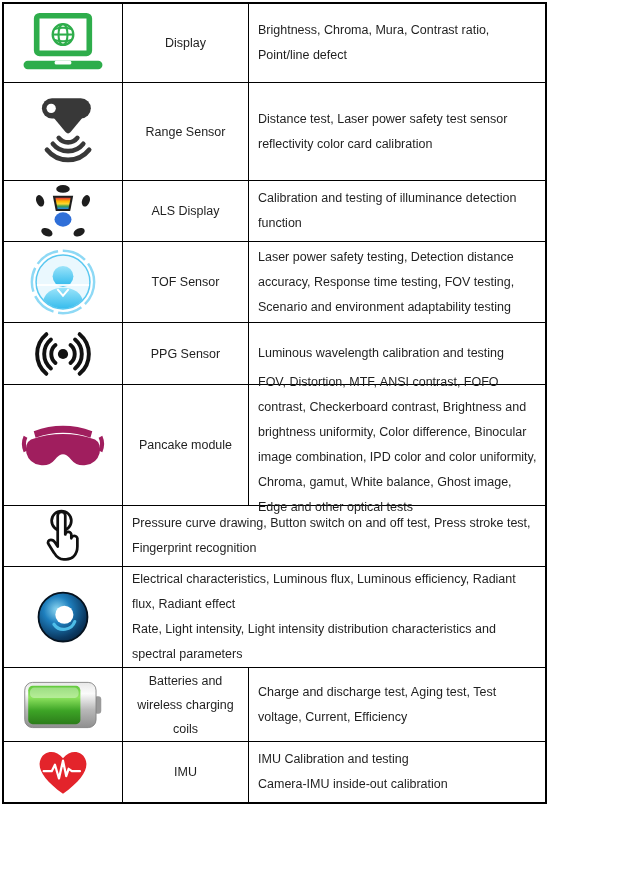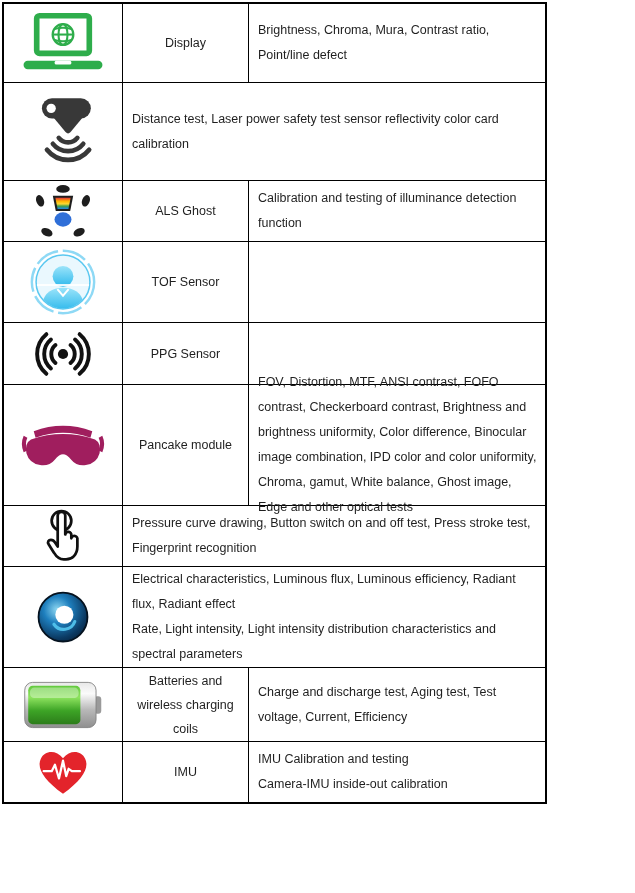--- a/index.html
+++ b/index.html
@@ -64,20 +64,21 @@
     <div class="cell icon-cell">
       <svg width="76" height="80" viewBox="0 0 90 92">
         <rect x="20" y="6" width="58" height="24" rx="12" fill="#383838"></rect>
         <circle cx="31" cy="18" r="5.5" fill="#ffffff"></circle>
         <path d="M34,29 L68,29 L54,46 Q51,49.5 48,46 Z" fill="#383838"></path>
         <path d="M40,53 A14,14 0 0 0 62,53" fill="none" stroke="#383838" stroke-width="5.5" stroke-linecap="round"></path>
         <path d="M33,60 A23,23 0 0 0 69,60" fill="none" stroke="#383838" stroke-width="5.5" stroke-linecap="round"></path>
         <path d="M26,67 A32,32 0 0 0 76,67" fill="none" stroke="#383838" stroke-width="5.5" stroke-linecap="round"></path>
       </svg>
     </div>
+    <div class="cell label-cell">Range Sensor</div>
     <div class="cell desc-cell">Distance test, Laser power safety test sensor reflectivity color card calibration</div>
   </div>
 
   <div class="row" style="height:60px">
     <div class="cell icon-cell">
       <svg width="72" height="56" viewBox="0 0 80 66">
         <defs>
           <linearGradient id="rb" x1="0" y1="0" x2="0" y2="1">
             <stop offset="0" stop-color="#e53935"></stop>
             <stop offset="0.3" stop-color="#ffb300"></stop>
@@ -89,21 +90,21 @@
         <ellipse cx="40" cy="7" rx="8" ry="4.5" fill="#1e1e1e"></ellipse>
         <ellipse cx="13" cy="21" rx="4.5" ry="7" transform="rotate(-20 13 21)" fill="#1e1e1e"></ellipse>
         <ellipse cx="67" cy="21" rx="4.5" ry="7" transform="rotate(20 67 21)" fill="#1e1e1e"></ellipse>
         <ellipse cx="21" cy="58" rx="7" ry="4.5" transform="rotate(25 21 58)" fill="#1e1e1e"></ellipse>
         <ellipse cx="59" cy="58" rx="7" ry="4.5" transform="rotate(-25 59 58)" fill="#1e1e1e"></ellipse>
         <path d="M28,15 h24 l-3.5,18 h-17 Z" fill="#1e1e1e"></path>
         <path d="M31,17.5 h18 l-2.6,13 h-12.8 Z" fill="url(#rb)"></path>
         <ellipse cx="40" cy="43" rx="10" ry="8.5" fill="#2f6fd8"></ellipse>
       </svg>
     </div>
-    <div class="cell label-cell">ALS Ghost</div>
+    <div class="cell label-cell">ALS Display</div>
     <div class="cell desc-cell">Calibration and testing of illuminance detection function</div>
   </div>
 
   <div class="row" style="height:80px">
     <div class="cell icon-cell">
       <svg width="68" height="68" viewBox="0 0 72 72">
         <defs>
           <linearGradient id="tofg" x1="0" y1="0" x2="0" y2="1">
             <stop offset="0" stop-color="#9BE4FA"></stop>
             <stop offset="1" stop-color="#2FB9EC"></stop>
@@ -116,36 +117,38 @@
         <circle cx="36" cy="36" r="28.5" fill="#EAF8FE" stroke="#5BC8F0" stroke-width="1.6"></circle>
         <g clip-path="url(#tofclip)">
           <circle cx="36" cy="30" r="11" fill="url(#tofg)"></circle>
           <path d="M14,58 Q18,42 36,42 Q54,42 58,58 Q48,66 36,66 Q24,66 14,58 Z" fill="url(#tofg)"></path>
           <rect x="8" y="38.2" width="56" height="2" fill="#ffffff" opacity="0.95"></rect>
           <path d="M30,43.5 l6,7 l6,-7" stroke="#ffffff" stroke-width="2" fill="none"></path>
         </g>
       </svg>
     </div>
     <div class="cell label-cell">TOF Sensor</div>
+    <div class="cell desc-cell">Laser power safety testing, Detection distance accuracy, Response time testing, FOV testing, Scenario and environment adaptability testing</div>
   </div>
 
 
   <div class="row" style="height:61px">
     <div class="cell icon-cell">
       <svg width="70" height="58" viewBox="0 0 86 74">
         <circle cx="43" cy="37" r="6.5" fill="#111111"></circle>
         <path d="M33.4,25.5 A15,15 0 0 0 33.4,48.5" fill="none" stroke="#111111" stroke-width="5" stroke-linecap="round"></path>
         <path d="M27.6,18.6 A24,24 0 0 0 27.6,55.4" fill="none" stroke="#111111" stroke-width="5" stroke-linecap="round"></path>
         <path d="M21.8,11.7 A33,33 0 0 0 21.8,62.3" fill="none" stroke="#111111" stroke-width="5" stroke-linecap="round"></path>
         <path d="M52.6,25.5 A15,15 0 0 1 52.6,48.5" fill="none" stroke="#111111" stroke-width="5" stroke-linecap="round"></path>
         <path d="M58.4,18.6 A24,24 0 0 1 58.4,55.4" fill="none" stroke="#111111" stroke-width="5" stroke-linecap="round"></path>
         <path d="M64.2,11.7 A33,33 0 0 1 64.2,62.3" fill="none" stroke="#111111" stroke-width="5" stroke-linecap="round"></path>
       </svg>
     </div>
     <div class="cell label-cell">PPG Sensor</div>
+    <div class="cell desc-cell">Luminous wavelength calibration and testing</div>
   </div>
 
   <div class="row" style="height:120px">
     <div class="cell icon-cell">
       <svg width="88" height="64" viewBox="0 0 96 70">
         <path d="M16,20 Q48,8 80,20 L78,27 Q48,16 18,27 Z" fill="#A01E5E"></path>
         <path d="M13,29 Q48,17 83,29 Q90,33 88,44 Q85,55 73,57 Q63,58.5 57,51 Q52,45 48,45 Q44,45 39,51 Q33,58.5 23,57 Q11,55 8,44 Q6,33 13,29 Z" fill="#A01E5E"></path>
         <path d="M5,25 q-4,9 0,18 l4,-2 q-3,-7.5 0,-14 Z" fill="#A01E5E"></path>
         <path d="M91,25 q4,9 0,18 l-4,-2 q3,-7.5 0,-14 Z" fill="#A01E5E"></path>
       </svg>

